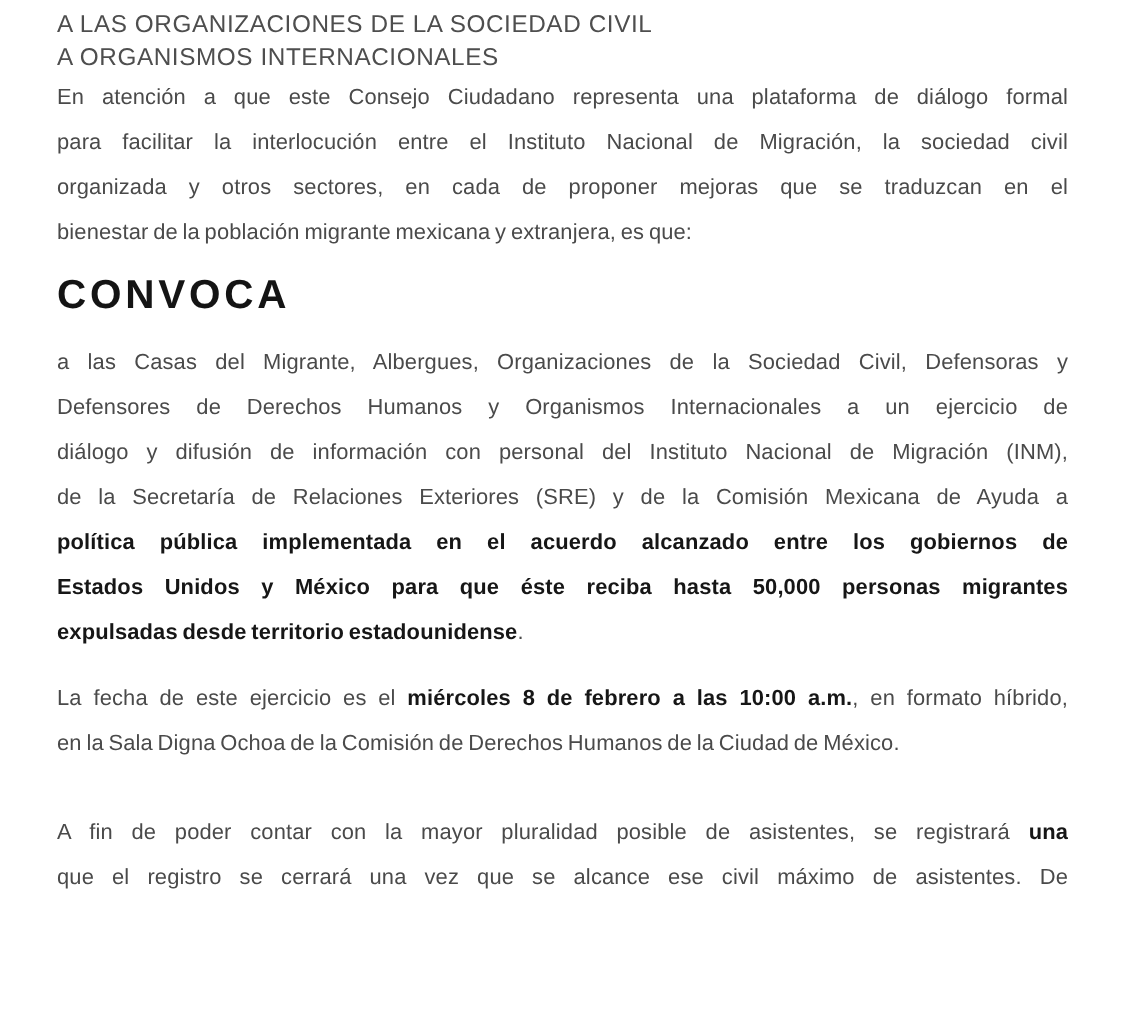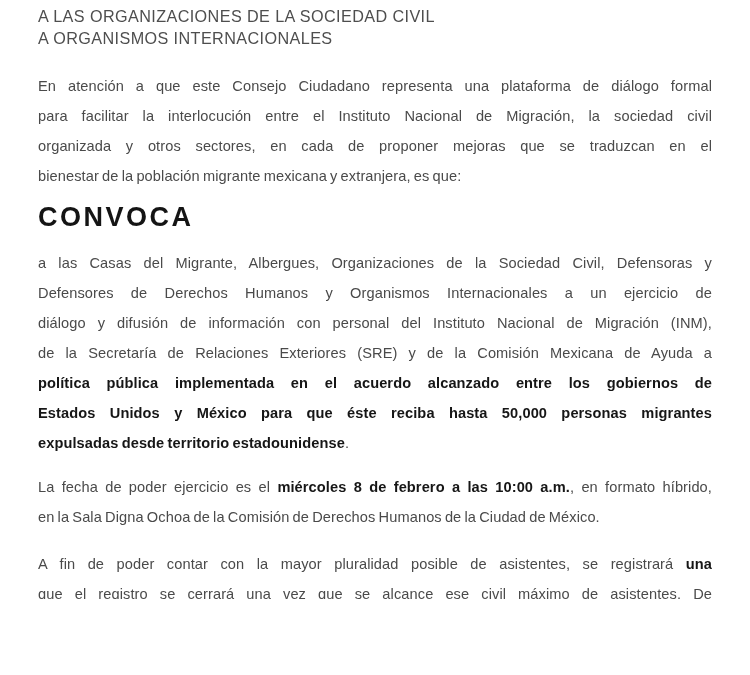--- a/index.html
+++ b/index.html
@@ -27,24 +27,24 @@
     font-size:14.6px;
     line-height:30px;
     height:30px;
     overflow:hidden;
     letter-spacing:0.1px;
     word-spacing:-1px;
     color:#4a4a4a;
   }
   .line.j{text-align:justify;text-align-last:justify;}
   .line .b{font-weight:700;color:#161616;}
-  #p1{margin-top:22px;}
+  #p1{margin-top:1px;}
   #p2{margin-top:0;}
   #p3{margin-top:14px;}
-  #p4{margin-top:17px;}
+  #p4{margin-top:29px;}
   .convoca{
     margin:8px 0 13px 0;
     font-size:27px;
     font-weight:700;
     letter-spacing:2.5px;
     line-height:36px;
     text-align:left;
     color:#141414;
   }
   
@@ -84,21 +84,21 @@
         <div class="line j"><span class="r">a las Casas del Migrante, Albergues, Organizaciones de la Sociedad Civil, Defensoras y</span></div>
         <div class="line j"><span class="r">Defensores de Derechos Humanos y Organismos Internacionales a un ejercicio de</span></div>
         <div class="line j"><span class="r">diálogo y difusión de información con personal del Instituto Nacional de Migración (INM),</span></div>
         <div class="line j"><span class="r">de la Secretaría de Relaciones Exteriores (SRE) y de la Comisión Mexicana de Ayuda a</span></div>
         <div class="line j"><span class="b">política pública implementada en el acuerdo alcanzado entre los gobiernos de</span></div>
         <div class="line j"><span class="b">Estados Unidos y México para que éste reciba hasta 50,000 personas migrantes</span></div>
         <div class="line"><span class="b">expulsadas desde territorio estadounidense</span><span class="r">.</span></div>
       </div>
 
     <div class="para" id="p3">
-        <div class="line j"><span class="r">La fecha de poder ejercicio es el </span><span class="b">miércoles 8 de febrero a las 10:00 a.m.</span><span class="r">, en formato híbrido,</span></div>
+        <div class="line j"><span class="r">La fecha de este ejercicio es el </span><span class="b">miércoles 8 de febrero a las 10:00 a.m.</span><span class="r">, en formato híbrido,</span></div>
         <div class="line"><span class="r">en la Sala Digna Ochoa de la Comisión de Derechos Humanos de la Ciudad de México.</span></div>
       </div>
 
     <div class="para" id="p4">
         <div class="line j"><span class="r">A fin de poder contar con la mayor pluralidad posible de asistentes, se registrará </span><span class="b">una</span></div>
         <div class="line j"><span class="r">que el registro se cerrará una vez que se alcance ese civil máximo de asistentes. De</span></div>
       </div>
 
   </div>
 

